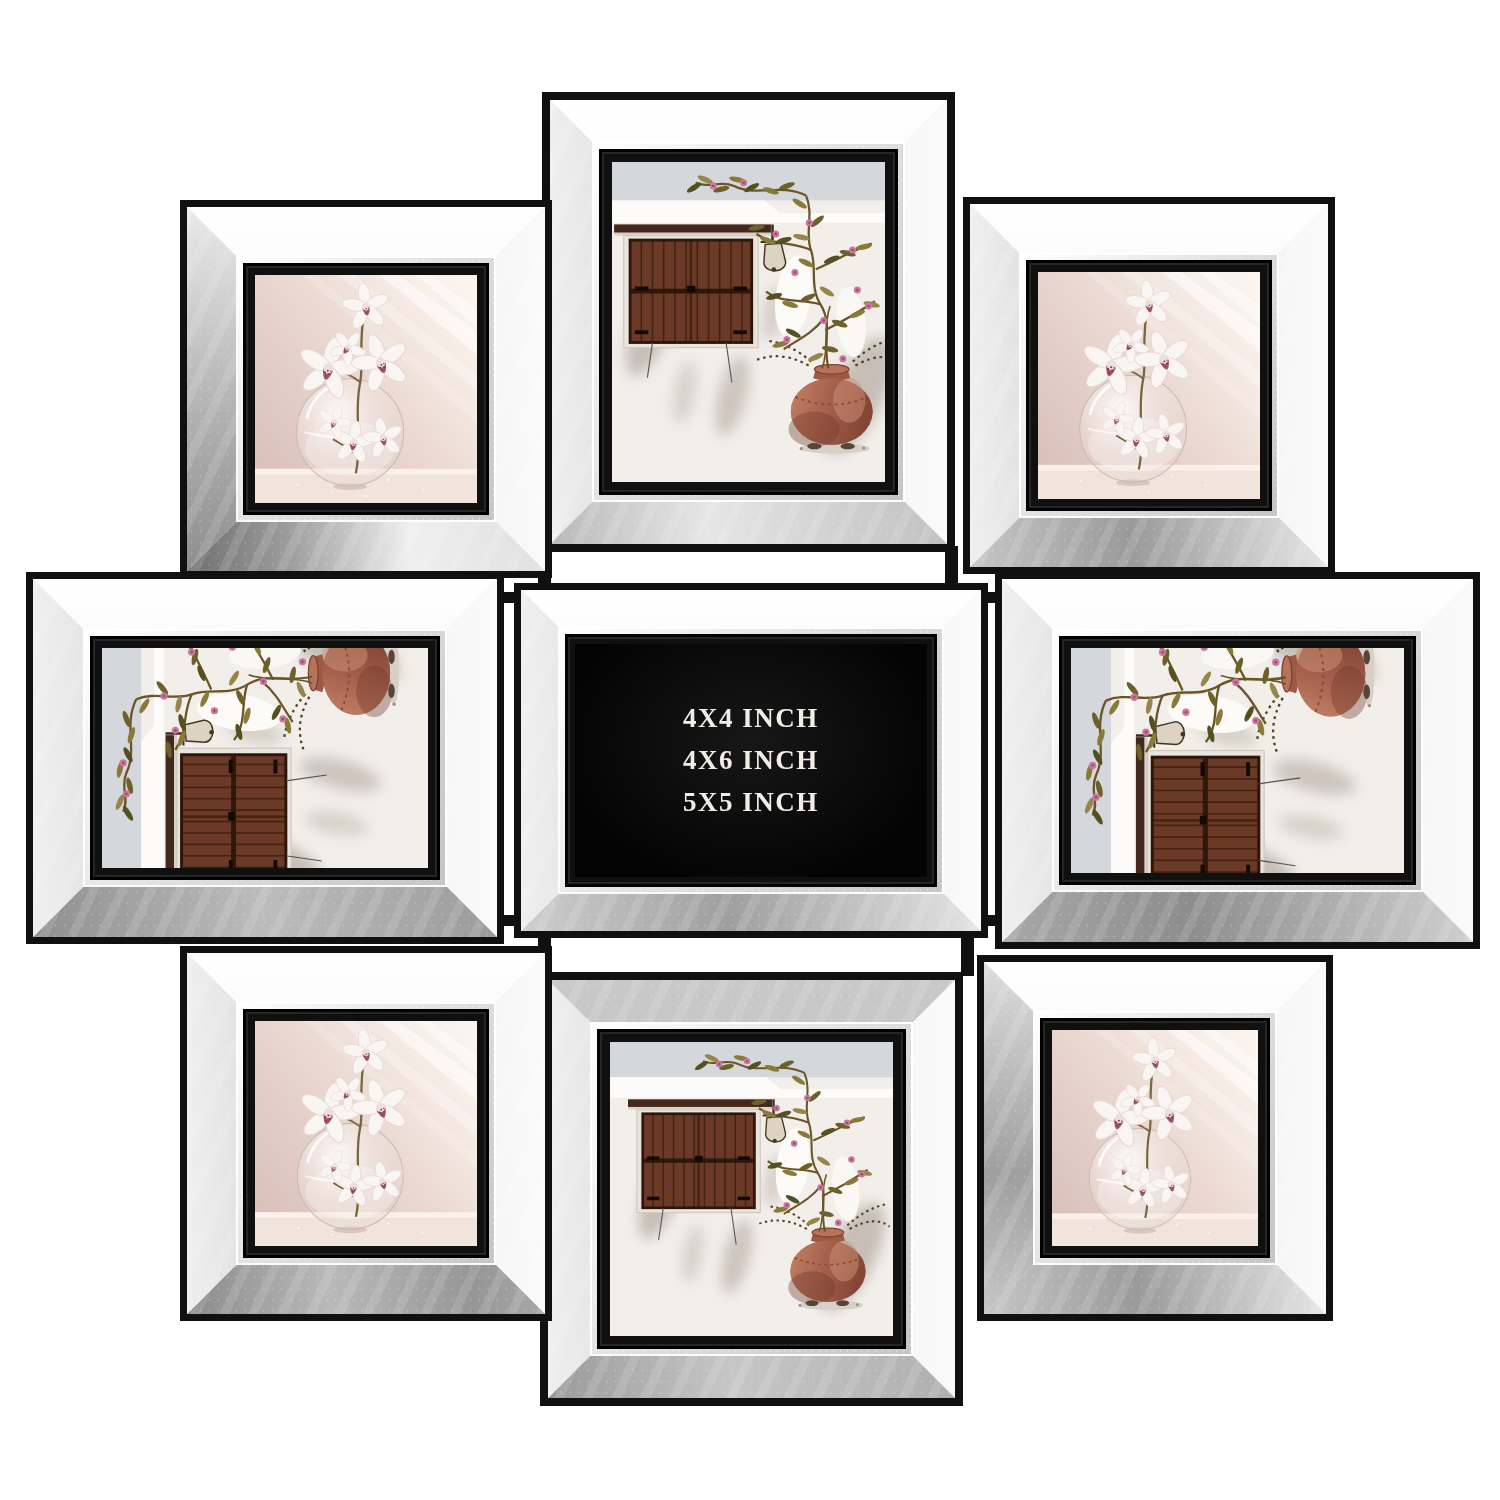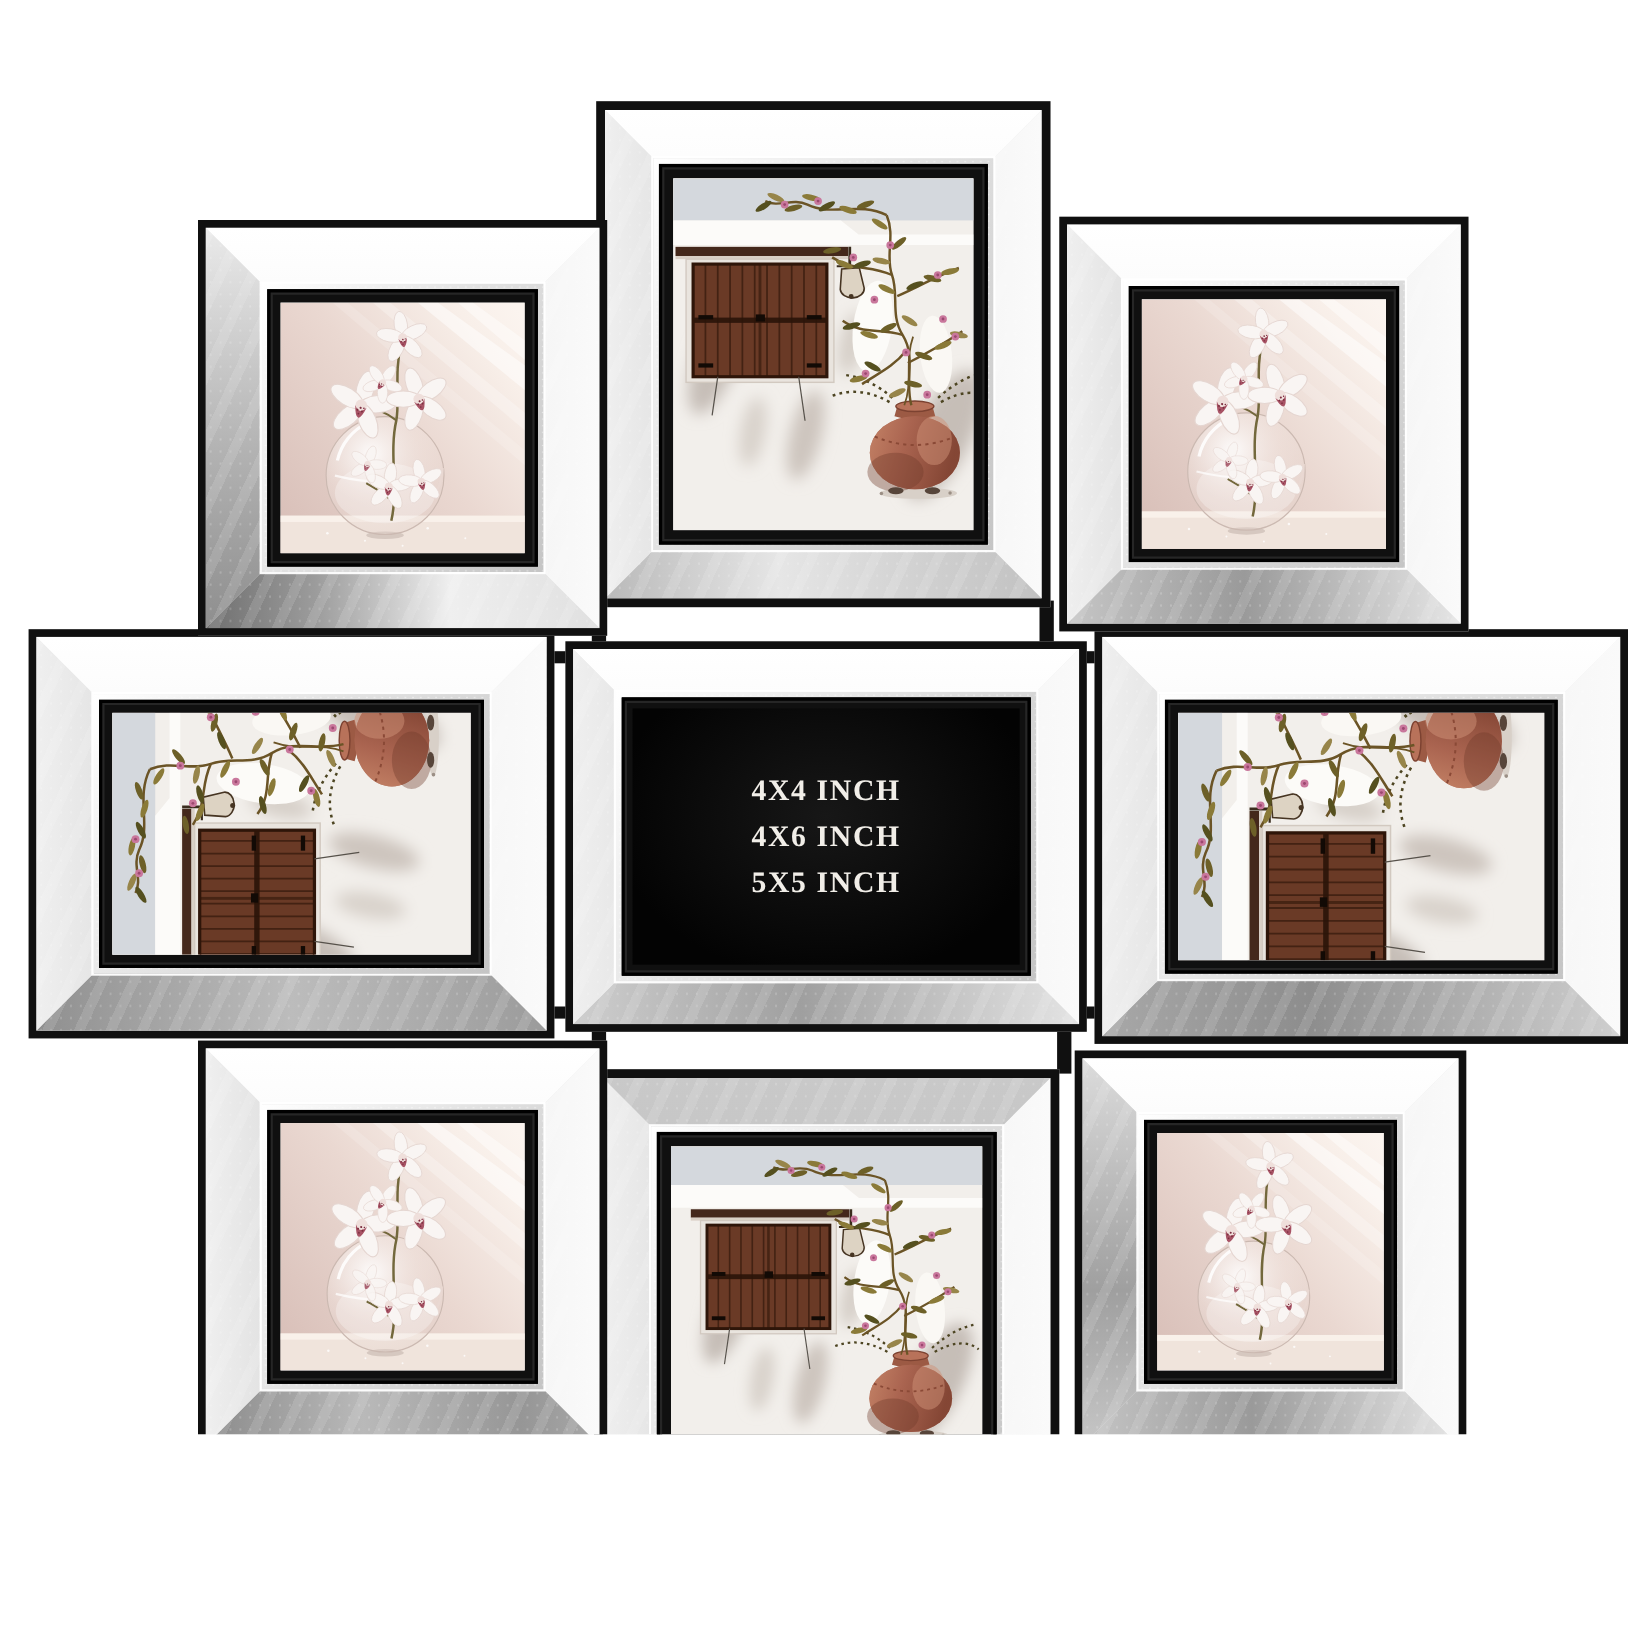--- a/index.html
+++ b/index.html
@@ -1,16 +1,16 @@
 <!DOCTYPE html>
 <html style="--c-background: #ffffff; --c-frame-black: #101010; --c-mirror-light: #f5f5f5; --c-mirror-mid: #c9c9c9; --c-mirror-dark: #8d8d8d; --c-plaque-bg: #060606; --c-plaque-text: #f1eee8; --c-terracotta: #a96450; --c-shutter-brown: #6a3a26; --c-leaf-olive: #7c6c30; --c-blossom-pink: #c9779c; --c-photo-blush: #e9d6cf;"><head>
 <meta charset="utf-8">
 <style>
   html,body{margin:0;padding:0;background:#ffffff;}
-  .stage{position:relative;width:1500px;height:1304px;background:var(--c-background,#ffffff);overflow:hidden;
+  .stage{position:relative;width:1500px;height:1500px;background:var(--c-background,#ffffff);overflow:hidden;
          font-family:"Liberation Sans",sans-serif;border-radius:28px;}
 
   
   .frame{position:absolute;border:var(--ob) solid var(--c-frame-black,#101010);box-sizing:border-box;background:#e9e9e9;}
   .sq  {--ob:7px;--b:51px;--strip:5px;--ib:12px;}
   .big {--ob:8px;--b:44px;--strip:5px;--ib:13px;}
   .wide{--ob:7px;--b:52px;--strip:5px;--ib:12px;}
   .plq {--ob:7px;--b:39px;--strip:5px;--ib:10px;}
 
   .bv{position:absolute;inset:0;}

